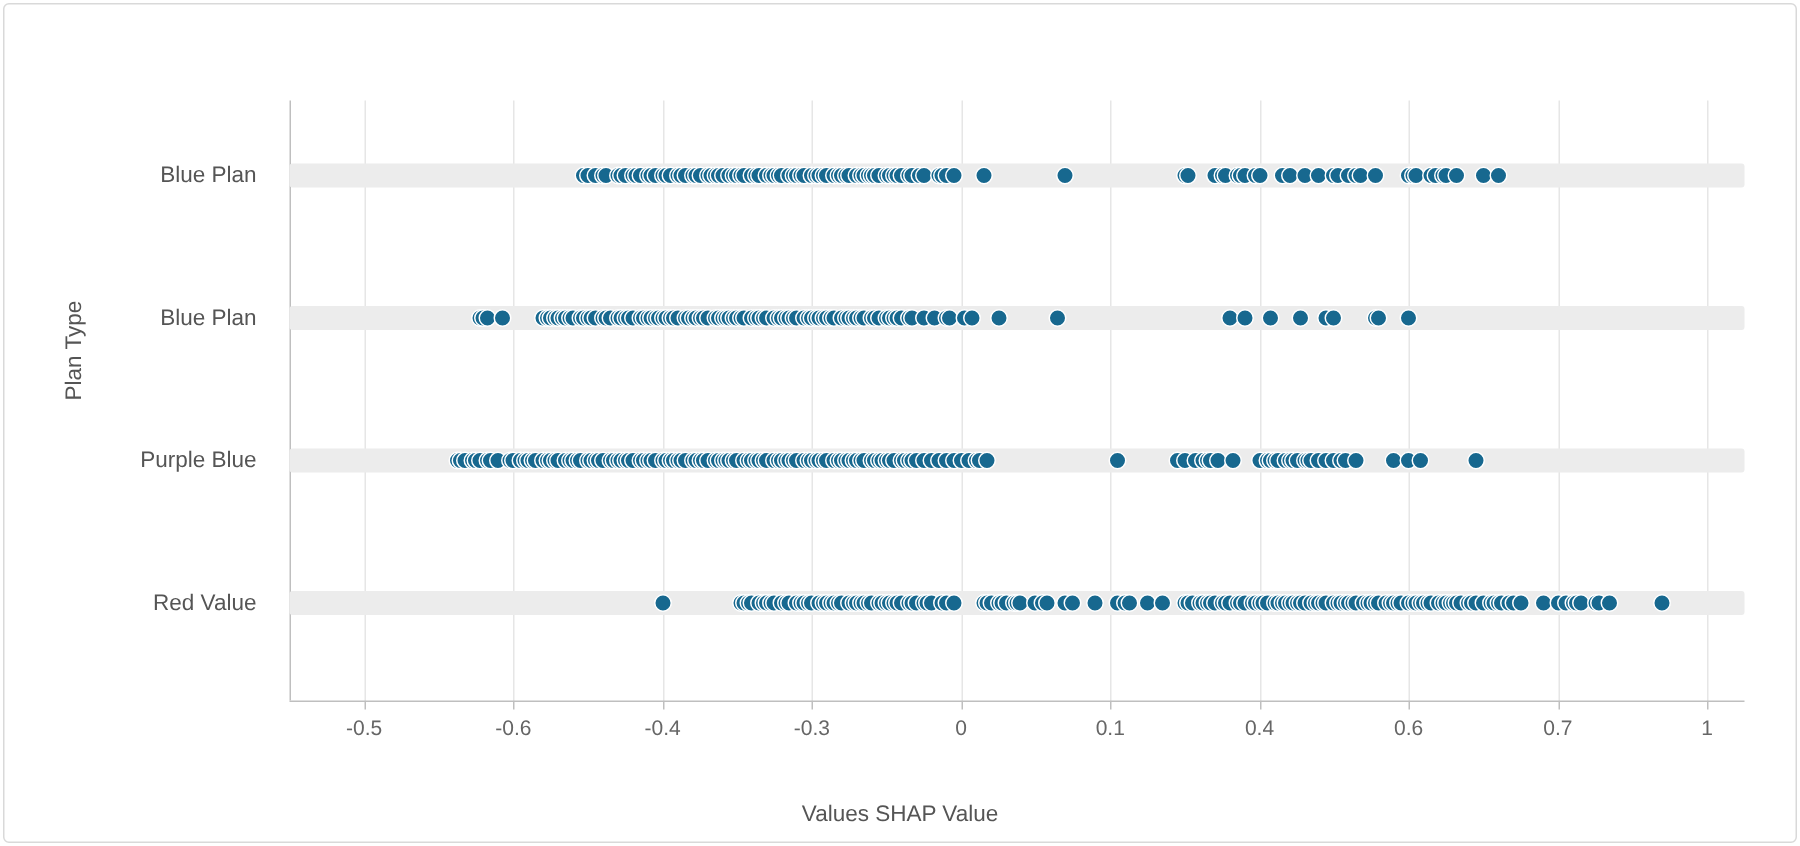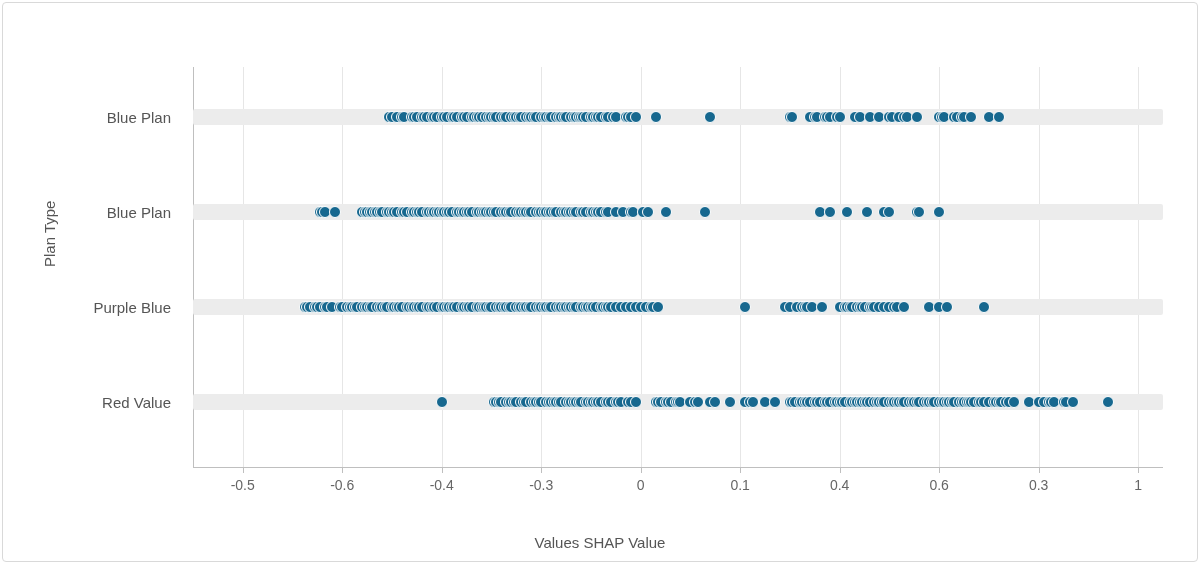--- a/index.html
+++ b/index.html
@@ -142,21 +142,21 @@
       <div class="tick-x-mark" style="left: 547.179px;"></div>
       <div class="tick-x" style="left: 547.179px;">0.1</div>
       <div class="grid-v" style="left: 646.667px;"></div>
       <div class="tick-x-mark" style="left: 646.667px;"></div>
       <div class="tick-x" style="left: 646.667px;">0.4</div>
       <div class="grid-v" style="left: 746.154px;"></div>
       <div class="tick-x-mark" style="left: 746.154px;"></div>
       <div class="tick-x" style="left: 746.154px;">0.6</div>
       <div class="grid-v" style="left: 845.641px;"></div>
       <div class="tick-x-mark" style="left: 845.641px;"></div>
-      <div class="tick-x" style="left: 845.641px;">0.3</div>
+      <div class="tick-x" style="left: 845.641px;">0.7</div>
       <div class="grid-v" style="left: 945.128px;"></div>
       <div class="tick-x-mark" style="left: 945.128px;"></div>
       <div class="tick-x" style="left: 945.128px;">1</div>
       <div class="row-band" style="top: 42px;"></div>
       <div class="row-label" style="top: 50px;">Blue Plan</div>
       <div class="dot" title="Blue Plan: -0.505" style="left: 196.487px; top: 50px; background: rgb(23, 104, 143);"></div>
       <div class="dot" title="Blue Plan: -0.5" style="left: 198.974px; top: 50px; background: rgb(23, 104, 143);"></div>
       <div class="dot" title="Blue Plan: -0.49" style="left: 203.949px; top: 50px; background: rgb(23, 104, 143);"></div>
       <div class="dot" title="Blue Plan: -0.48" style="left: 208.923px; top: 50px; background: rgb(23, 104, 143);"></div>
       <div class="dot" title="Blue Plan: -0.475" style="left: 211.41px; top: 50px; background: rgb(23, 104, 143);"></div>

